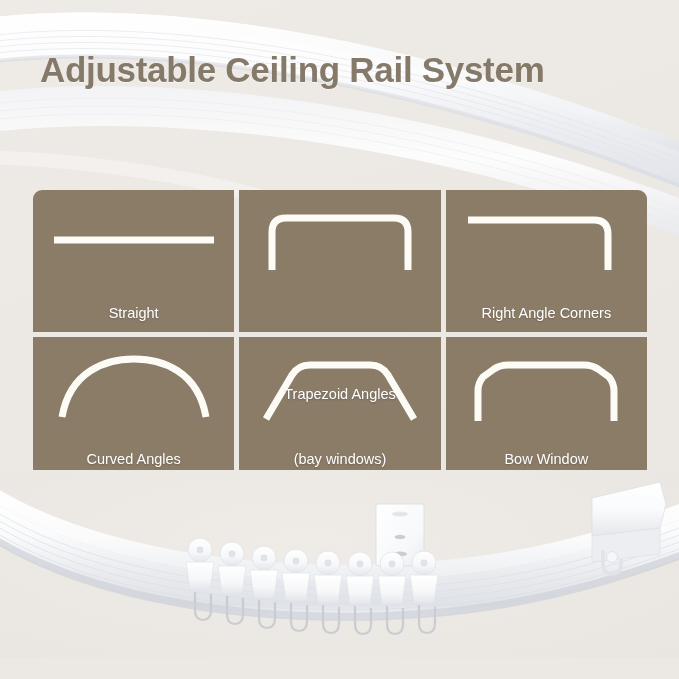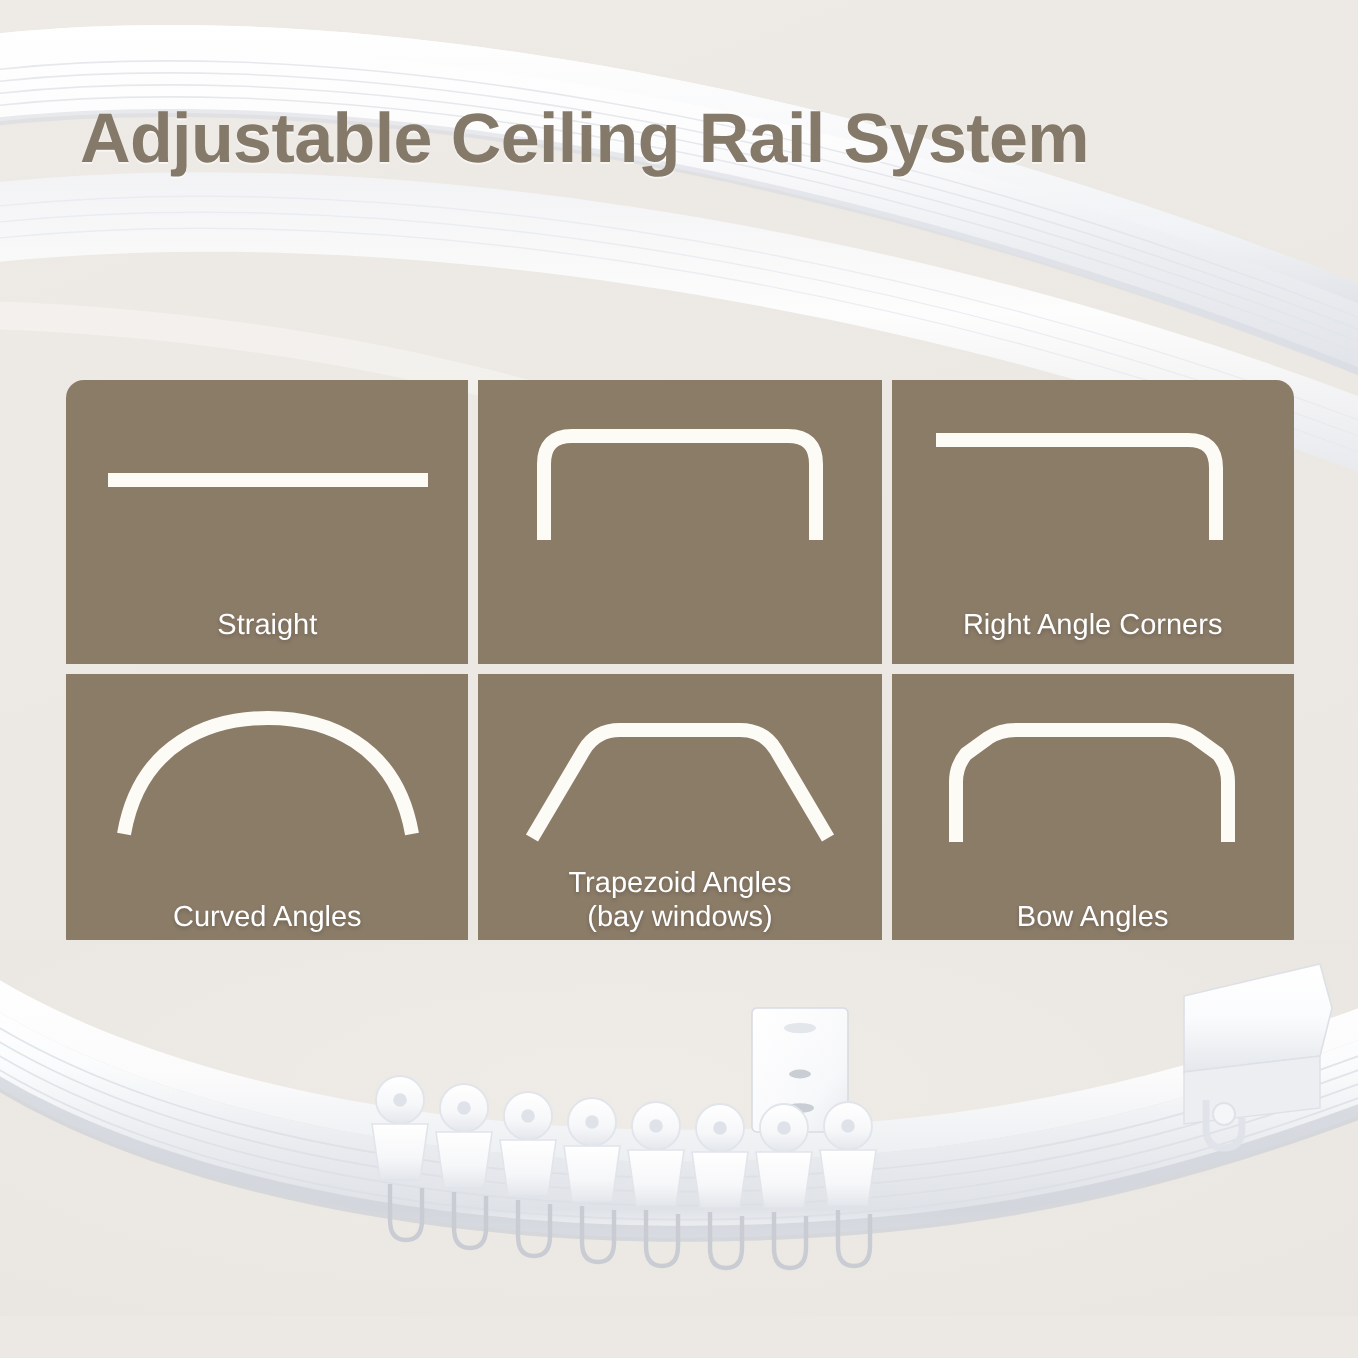--- a/index.html
+++ b/index.html
@@ -97,21 +97,21 @@
   .caption {
     position: absolute;
     left: 0; right: 0;
     bottom: 10px;
     text-align: center;
     color: #ffffff;
     font-size: 14.5px;
     line-height: 17px;
     text-shadow: 0 1px 2px rgba(0,0,0,0.22);
   }
-  .caption .sub { display: block; }
+  .caption .sub { display: block; margin-top: 48px; }
 
   
   #product-photo {
     position: absolute;
     left: 0;
     top: 470px;
     width: 679px;
     height: 209px;
     pointer-events: none;
   }
@@ -233,21 +233,21 @@
       </div>
     </div>
 
     <div class="cell row2">
       <div class="glyph">
         <svg width="176" height="80" viewBox="0 0 176 80">
           <path d="M 20,72 L 20,42 Q 20,34 25,28 L 36,20 Q 42,16 50,16 L 126,16 Q 134,16 140,20 L 151,28 Q 156,34 156,42 L 156,72" fill="none" stroke="#fdfbf6" stroke-width="7" stroke-linecap="butt"></path>
         </svg>
       </div>
       <div class="caption">
-        <span>Bow Angles</span>
+        <span>Bow Window</span>
       </div>
     </div>
   </div>
 
   <svg id="product-photo" viewBox="0 0 679 209" width="679" height="209">
     <defs>
       <linearGradient id="trackTopGrad" x1="0" y1="0" x2="0" y2="1">
         <stop offset="0%" stop-color="#ffffff"></stop>
         <stop offset="55%" stop-color="#fbfbfc"></stop>
         <stop offset="100%" stop-color="#eceef1"></stop>

